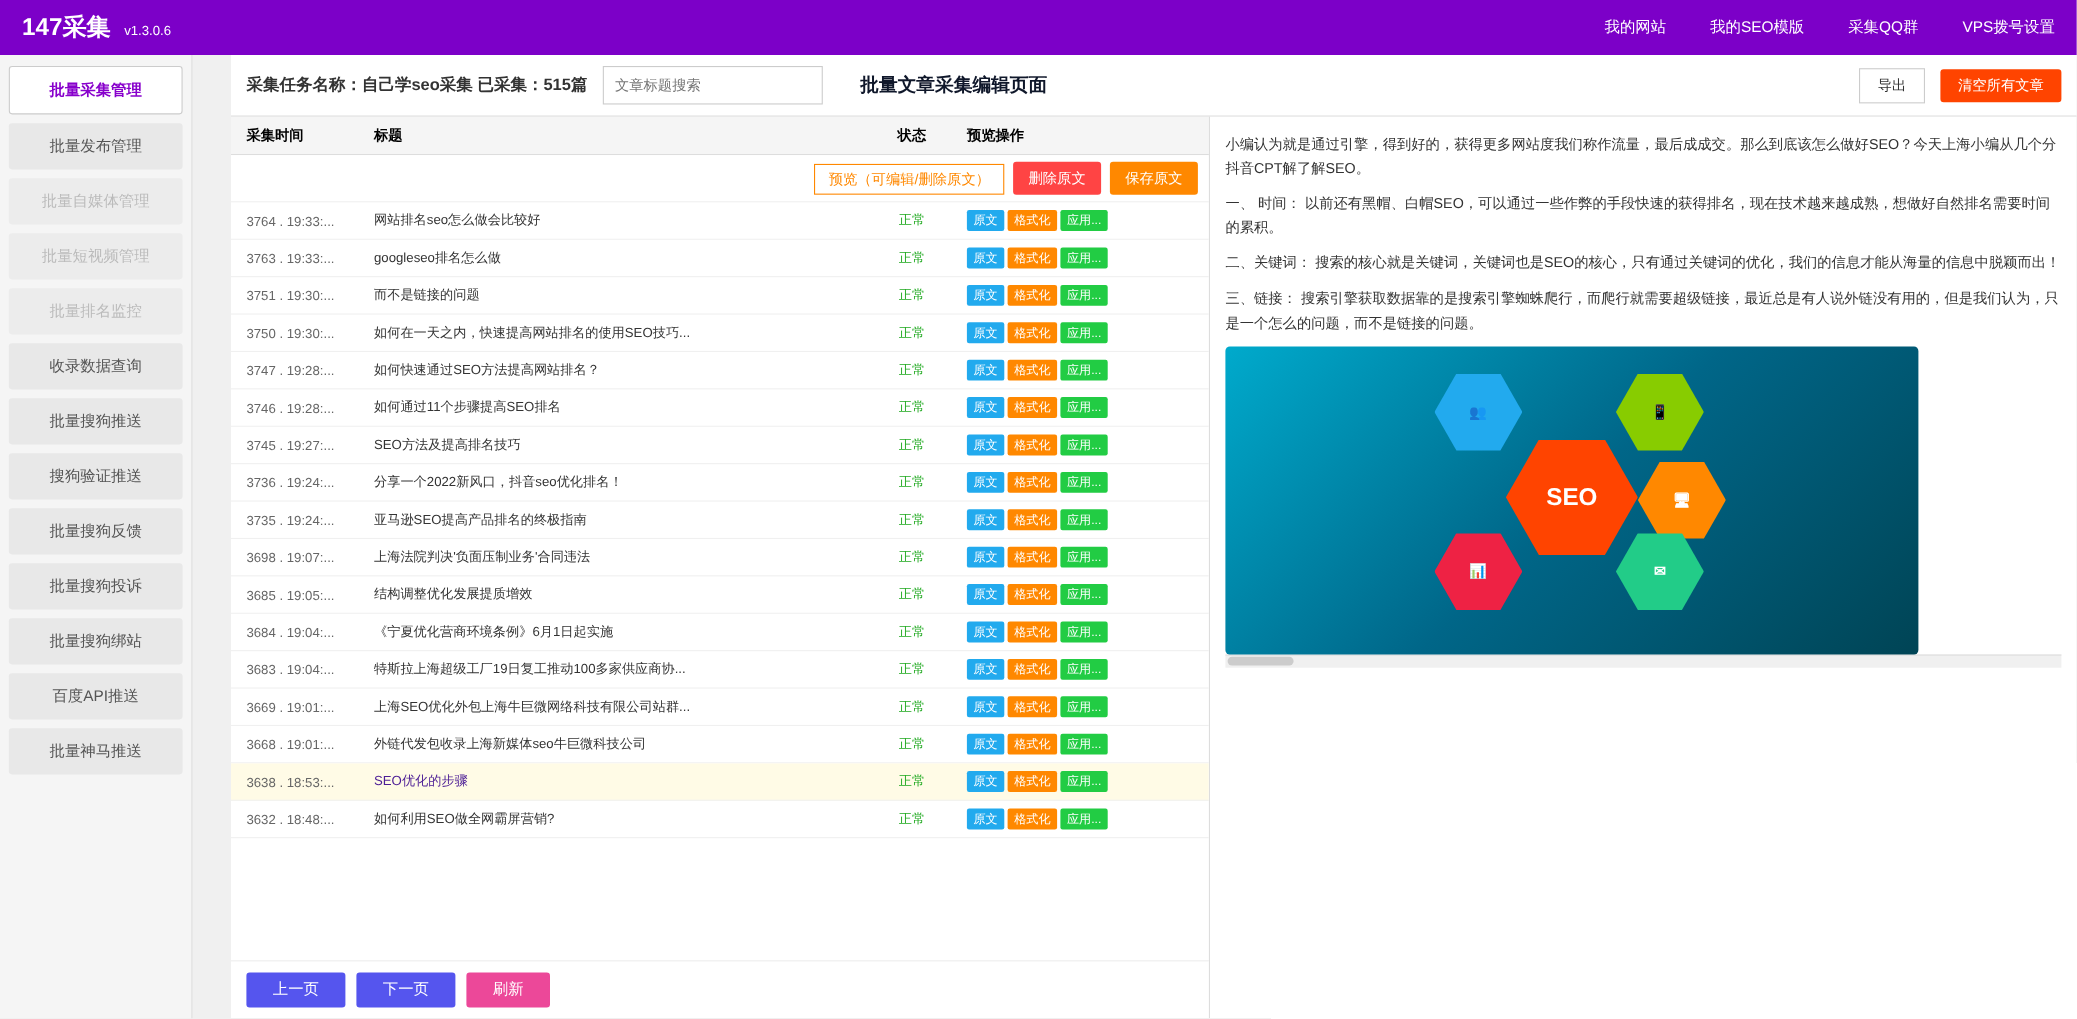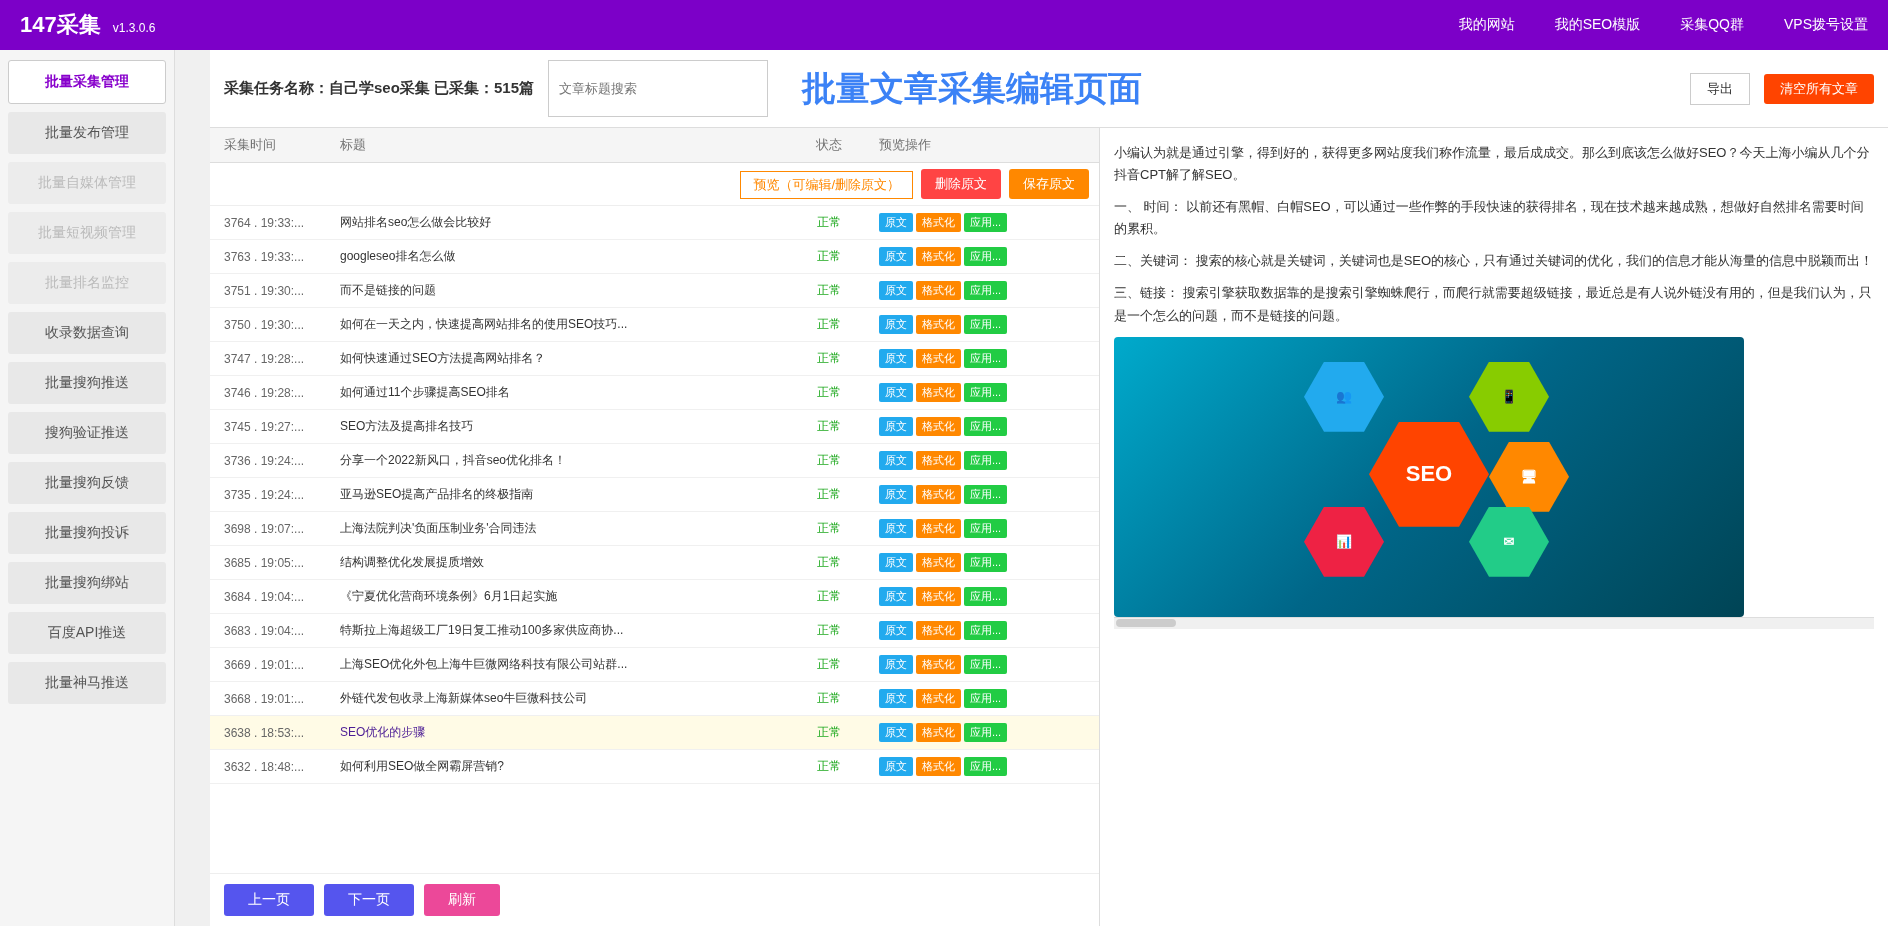--- a/index.html
+++ b/index.html
@@ -93,29 +93,29 @@
       flex-wrap: wrap;
     }
     #topbar .task-info {
       font-size: 15px;
       font-weight: bold;
       color: #333;
       white-space: nowrap;
     }
     #topbar .search-input {
       border: 1px solid #ccc;
-      padding: 20px 10px;
-      font-size: 13px;
-      width: 220px;
+      padding: 9px 10px;
+      font-size: 13px;
+      width: 200px;
       outline: none;
     }
     #topbar .page-title-big {
-      font-size: 34px;
+      font-size: 17px;
       font-weight: bold;
-      color: #3b82f6;
+      color: #0f172a;
       margin-left: 20px;
     }
     #topbar .btn-export {
       margin-left: auto;
       padding: 6px 16px;
       background: #fff;
       border: 1px solid #ccc;
       cursor: pointer;
       font-size: 13px;
       color: #333;
@@ -144,22 +144,22 @@
       border-right: 1px solid #ddd;
       overflow: hidden;
     }
 
     
     #col-headers {
       display: flex;
       background: #f5f5f5;
       border-bottom: 1px solid #ddd;
       padding: 8px 0;
-      font-weight: normal;
-      color: #737373;
+      font-weight: bold;
+      color: #000000;
       font-size: 13px;
     }
     .col-time { width: 120px; padding-left: 14px; }
     .col-title { flex: 1; padding-left: 10px; }
     .col-status { width: 80px; text-align: center; }
     .col-ops { width: 230px; padding-left: 10px; }
 
     
     #action-header {
       display: flex;

